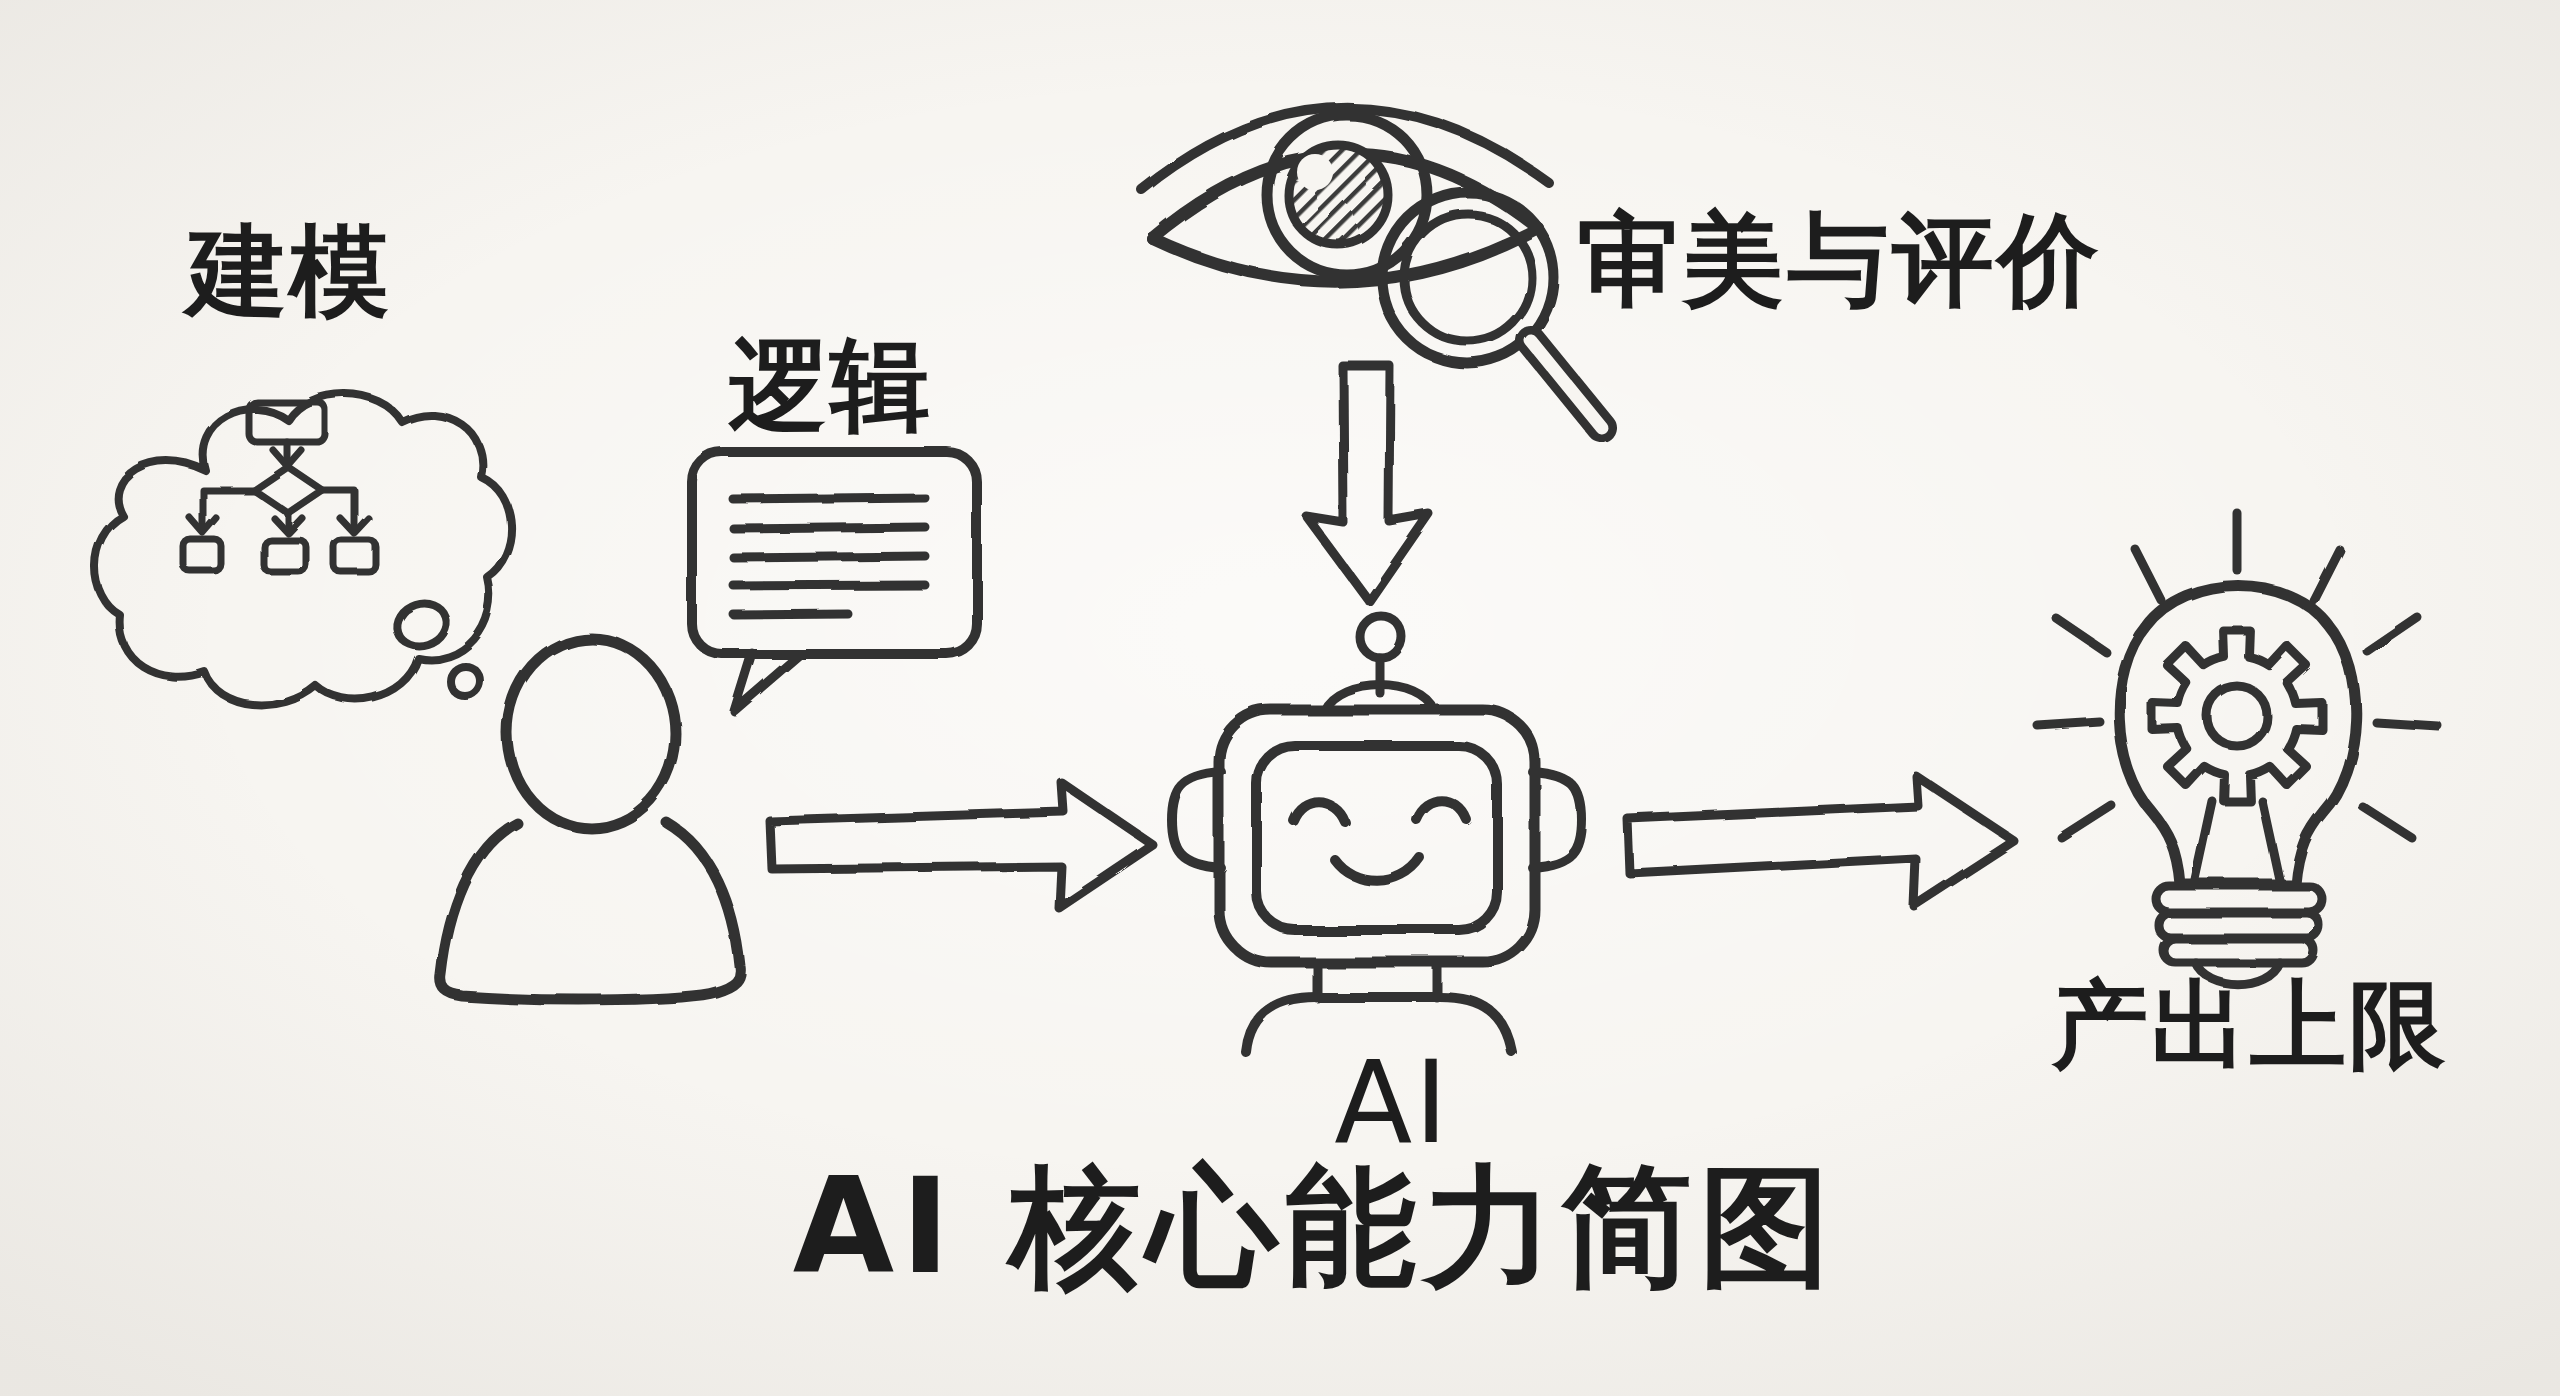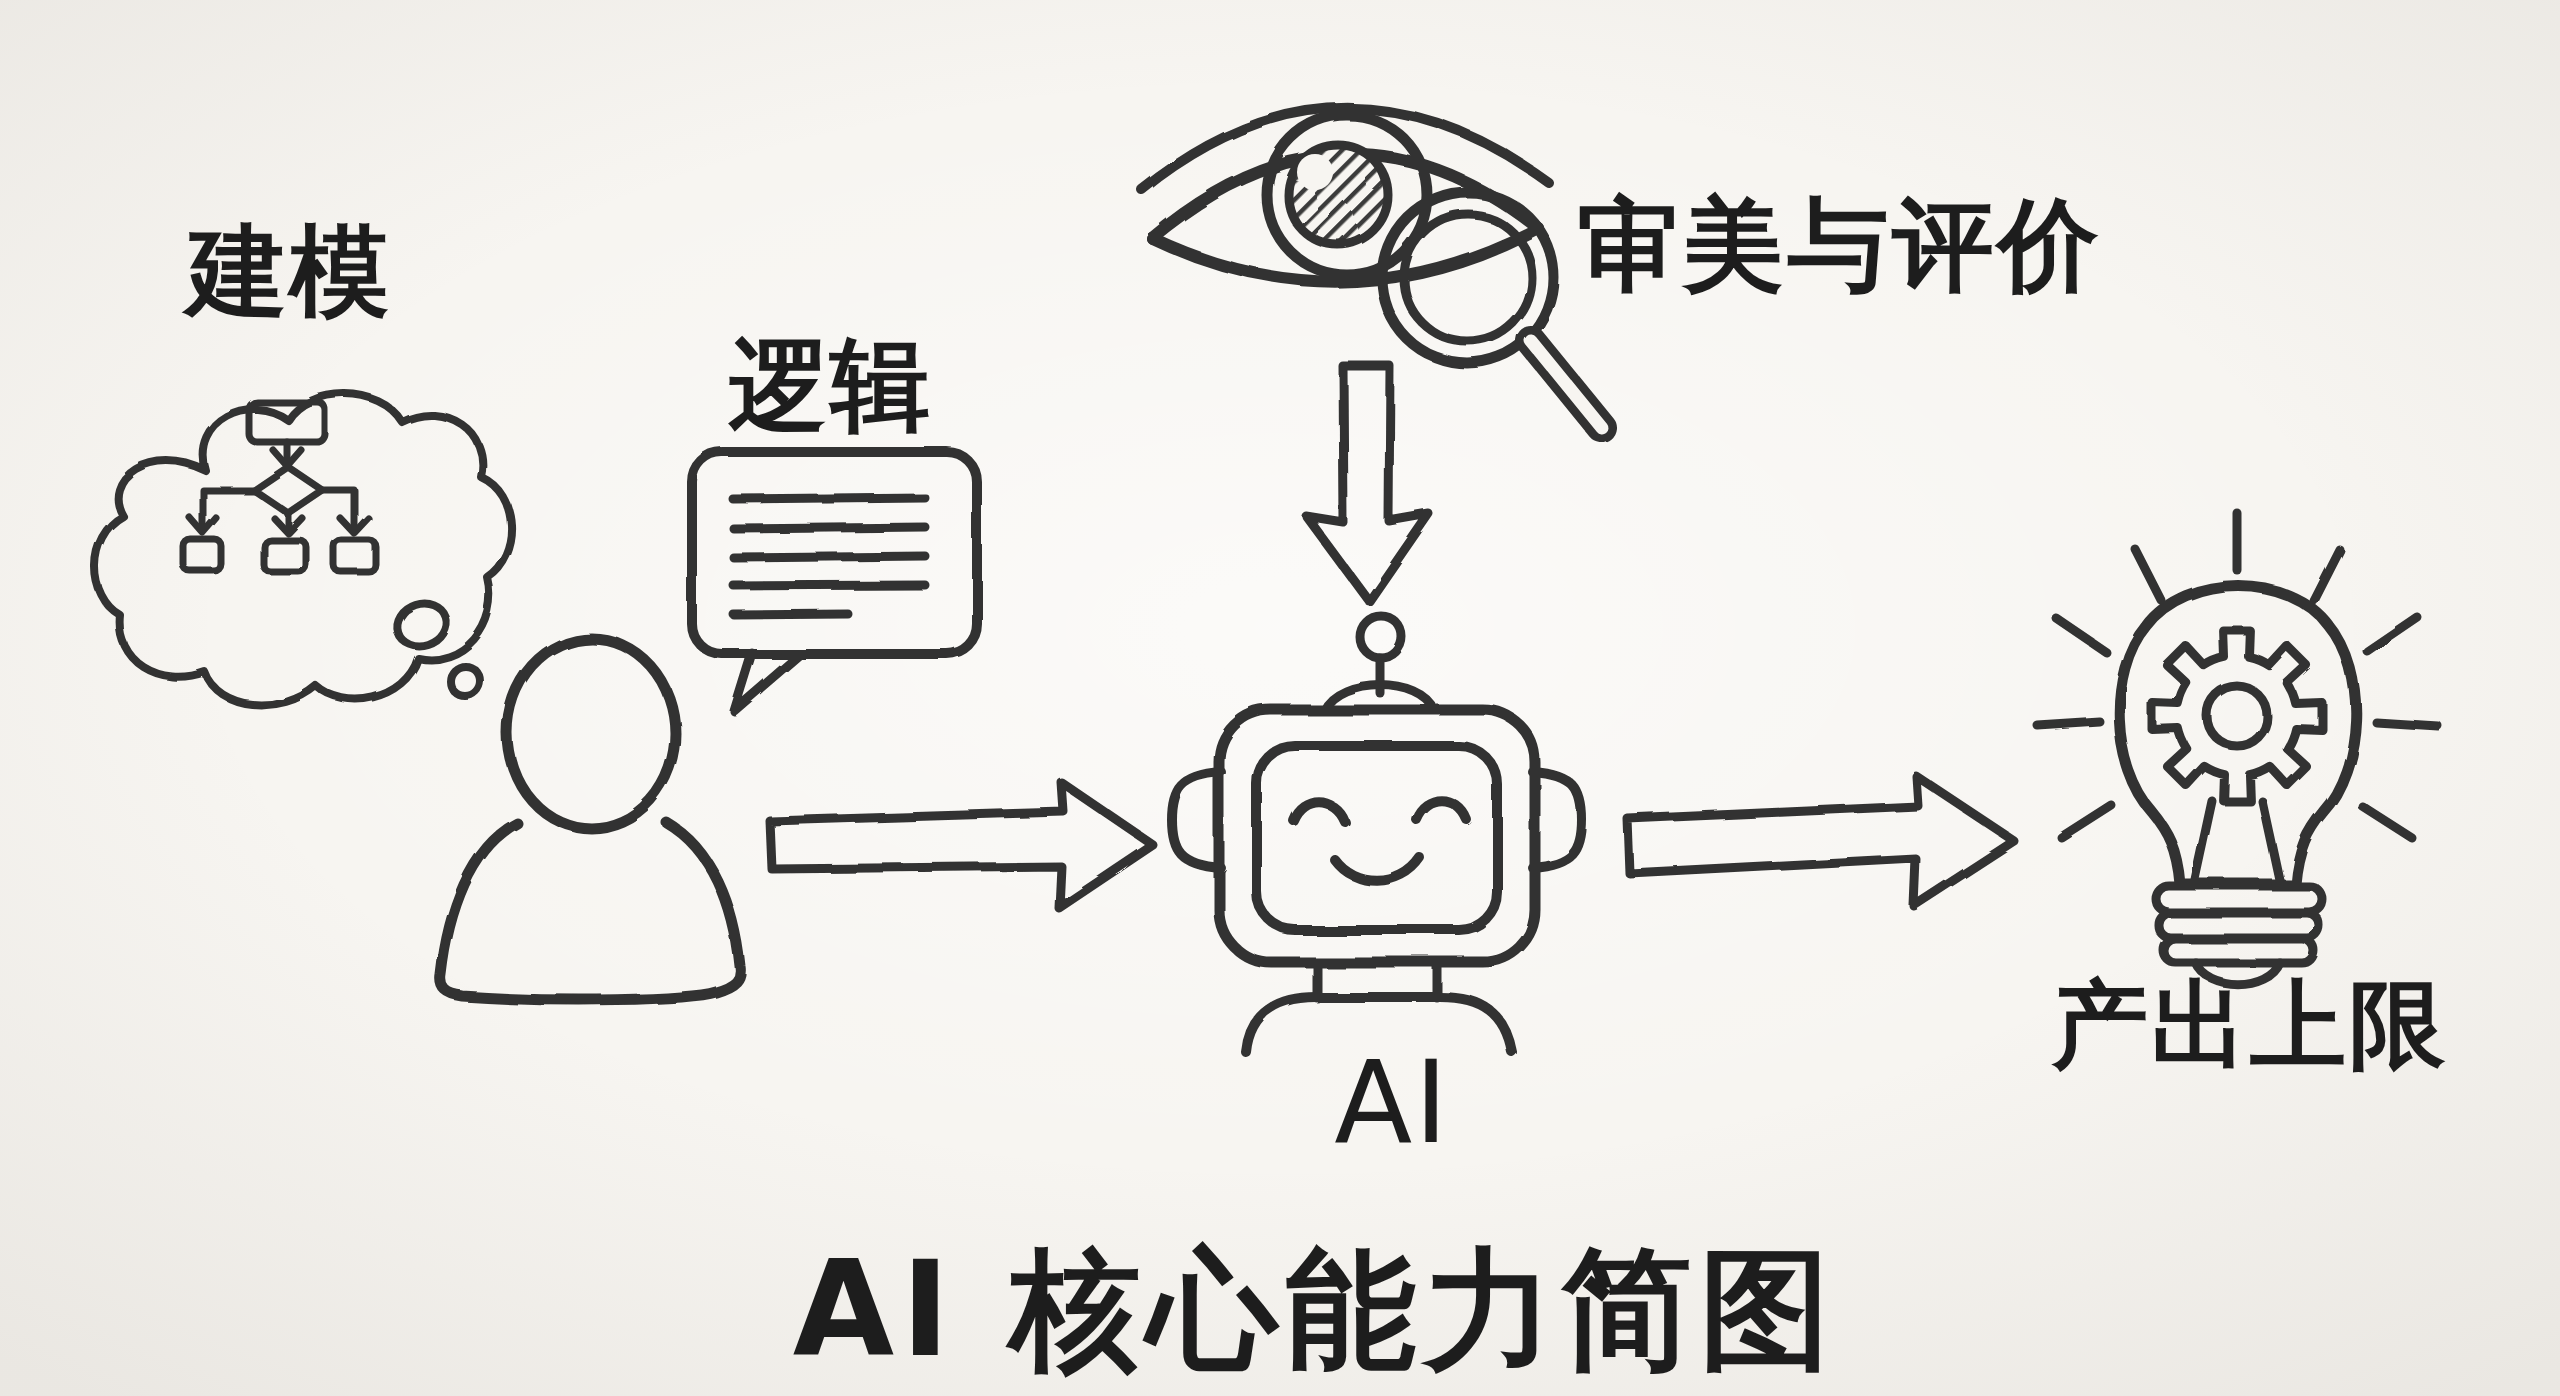--- a/index.html
+++ b/index.html
@@ -16,24 +16,24 @@
   }
   svg.sketch{position:absolute;left:0;top:0;width:2560px;height:1396px;}
   .ink{stroke:#333333;fill:none;stroke-linecap:round;stroke-linejoin:round;}
   .lbl{
     position:absolute;transform:translate(-50%,-50%);
     color:#1d1d1d;font-weight:700;white-space:nowrap;line-height:1;
     letter-spacing:2px;
   }
   .lbl-modeling{left:289px;top:272px;font-size:100px;}
   .lbl-logic{left:830px;top:386px;font-size:100px;}
-  .lbl-aesthetics{left:1840px;top:245px;font-size:101px;letter-spacing:4px;text-align:right;}
+  .lbl-aesthetics{left:1840px;top:260px;font-size:101px;letter-spacing:4px;text-align:right;}
   .lbl-ai{left:1392px;top:1103px;font-size:114px;font-weight:400;}
   .lbl-output{left:2250px;top:1025px;font-size:96px;letter-spacing:3px;}
-  .lbl-title{left:1315px;top:1309px;font-size:131px;letter-spacing:7px;}
+  .lbl-title{left:1315px;top:1226px;font-size:131px;letter-spacing:7px;}
 </style>
 </head>
 <body>
 
 <div class="vignette"></div>
 
 <svg class="sketch" viewBox="0 0 2560 1396">
   <defs>
     <pattern id="hatch" width="13" height="13" patternUnits="userSpaceOnUse" patternTransform="rotate(45 0 0)">
       <rect width="13" height="13" fill="#f7f5f1"></rect>

